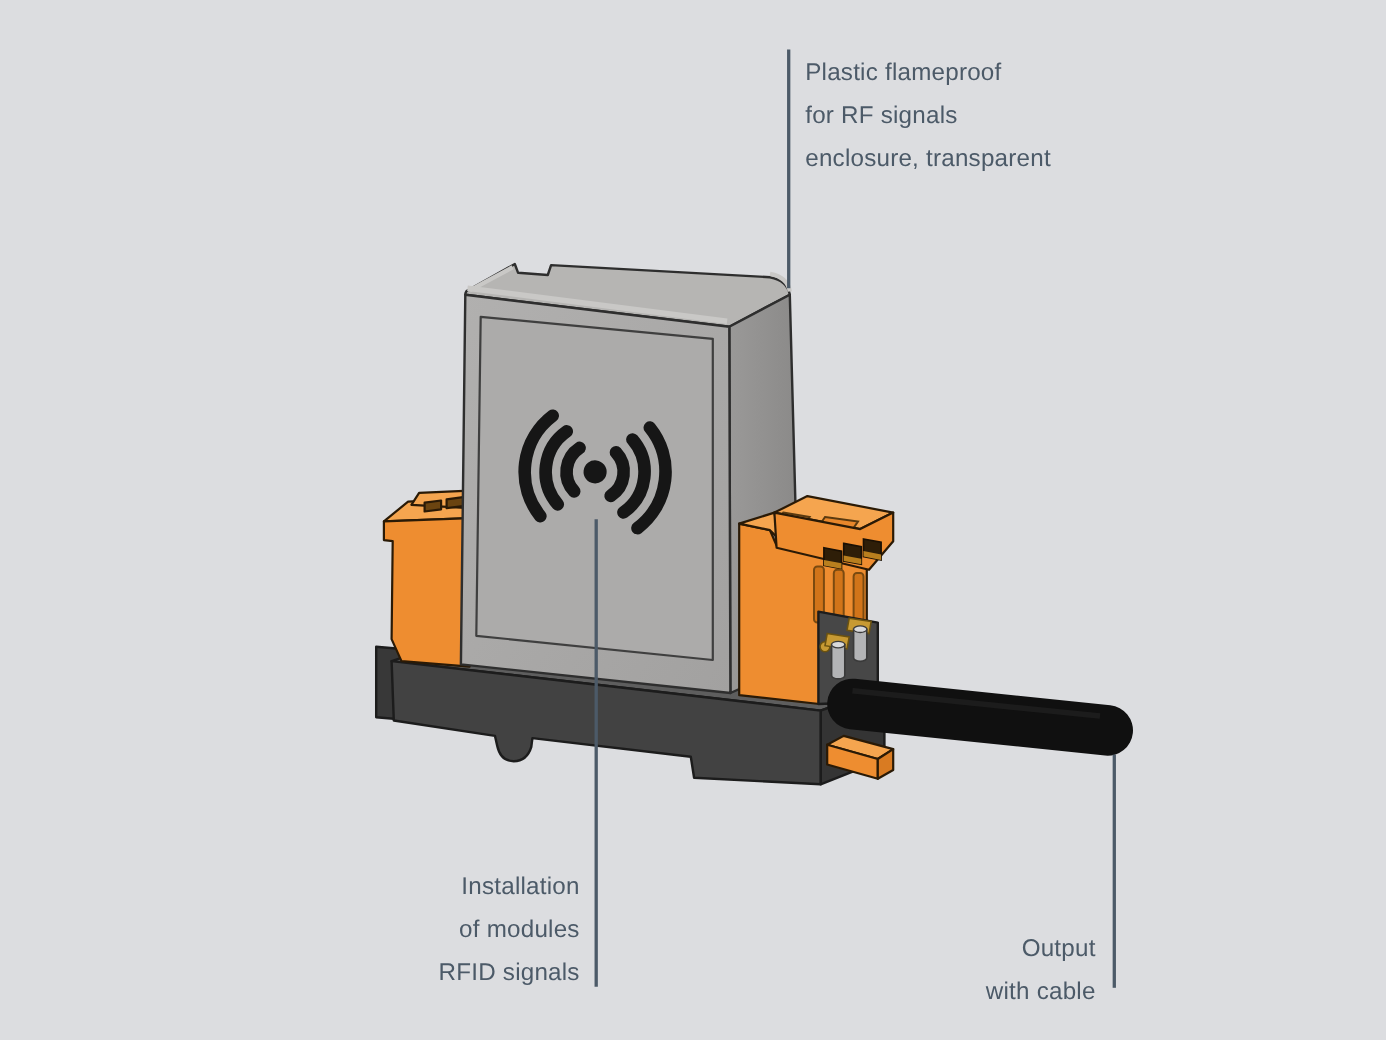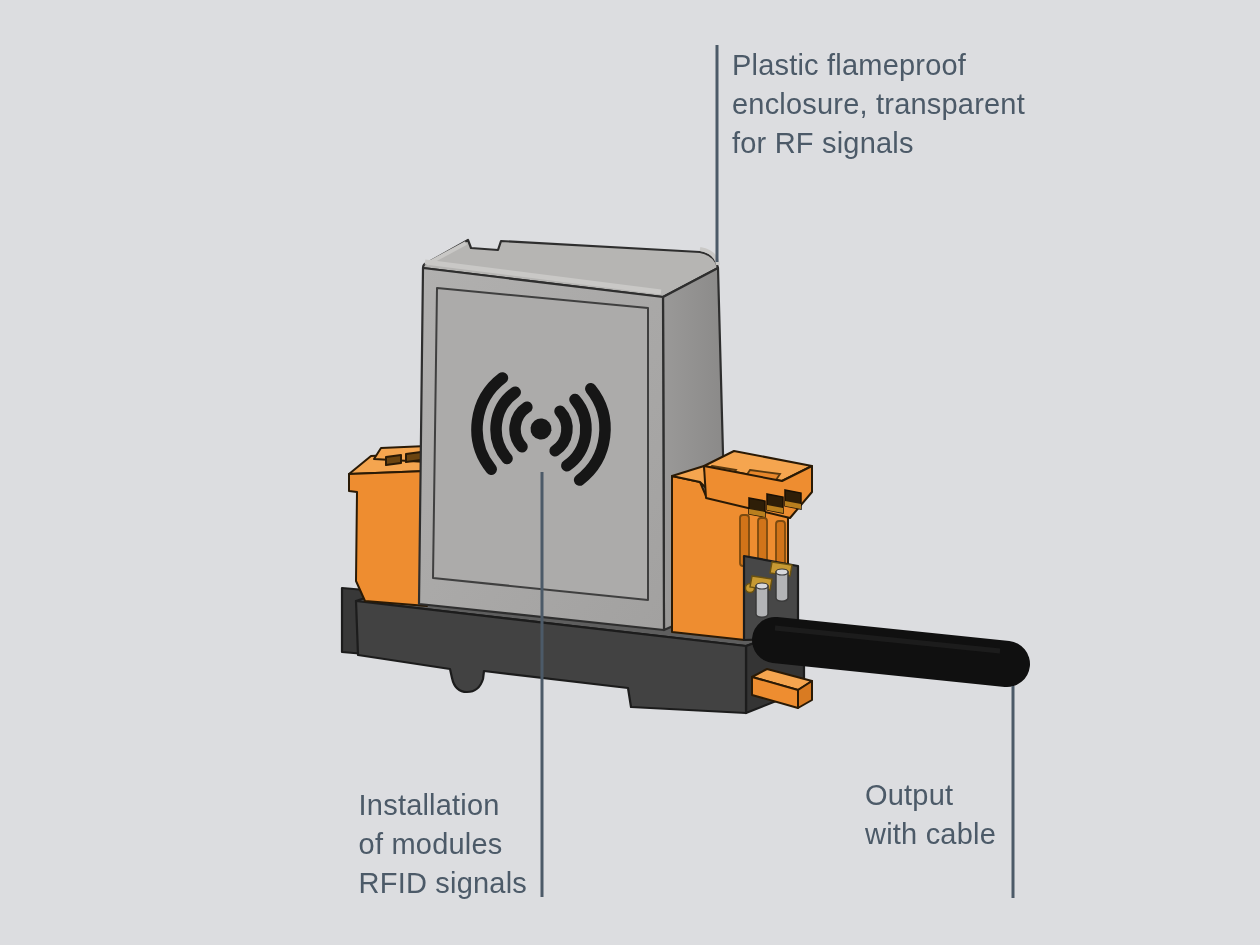--- a/index.html
+++ b/index.html
@@ -7,29 +7,29 @@
     position:relative;
     width:1260px;height:945px;
     margin:0 auto;
     background:var(--background,#DCDDE0);
     overflow:hidden;
     font-family:"Liberation Sans",sans-serif;
   }
   .device-svg{position:absolute;left:0;top:0;width:1260px;height:945px;display:block;}
   .label{
     position:absolute;
-    font-size:29px;
+    font-size:22px;
     line-height:39px;
     font-weight:400;
     letter-spacing:0.2px;
     color:var(--annotation-text,#4C5A68);
     white-space:nowrap;
   }
   .label span{display:block;}
-  .label.right{text-align:left;margin-left:43px;}
+  .label.right{text-align:right;margin-left:43px;}
   .ann-line{stroke:var(--annotation-line,#4C5A68);stroke-width:3;}
   .orange-f{fill:var(--accent-orange,#EE8D30);}
   .orange-t{fill:var(--accent-orange-top,#F5A54F);}
   .orange-s{fill:var(--accent-orange-side,#D97B22);}
   .o-line{stroke:#2A1A06;stroke-width:2;stroke-linejoin:round;}
   .g-line{stroke:#2E2E2E;stroke-width:2.2;stroke-linejoin:round;}
   .b-line{stroke:#1C1C1C;stroke-width:2.2;stroke-linejoin:round;}
 </style>
 </head>
 <body>
@@ -140,28 +140,28 @@
       <polygon points="798,690 812,681 812,700 798,708" class="orange-s o-line"></polygon>
     </g>
 
     <line class="ann-line" x1="717" y1="45" x2="717" y2="262"></line>
     <line class="ann-line" x1="542" y1="472" x2="542" y2="897"></line>
     <line class="ann-line" x1="1013" y1="686" x2="1013" y2="898"></line>
   </svg>
 
   <div class="label" style="left:732px;top:46px;">
     <span>Plastic flameproof</span>
+    <span>for RF signals</span>
     <span>enclosure, transparent</span>
-    <span>for RF signals</span>
   </div>
 
   <div class="label right" style="right:733px;top:786px;">
     <span>Installation</span>
     <span>of modules</span>
     <span>RFID signals</span>
   </div>
 
-  <div class="label right" style="right:264px;top:776px;">
+  <div class="label right" style="right:264px;top:842px;">
     <span>Output</span>
     <span>with cable</span>
   </div>
 
 </div>
 
 </body></html>

